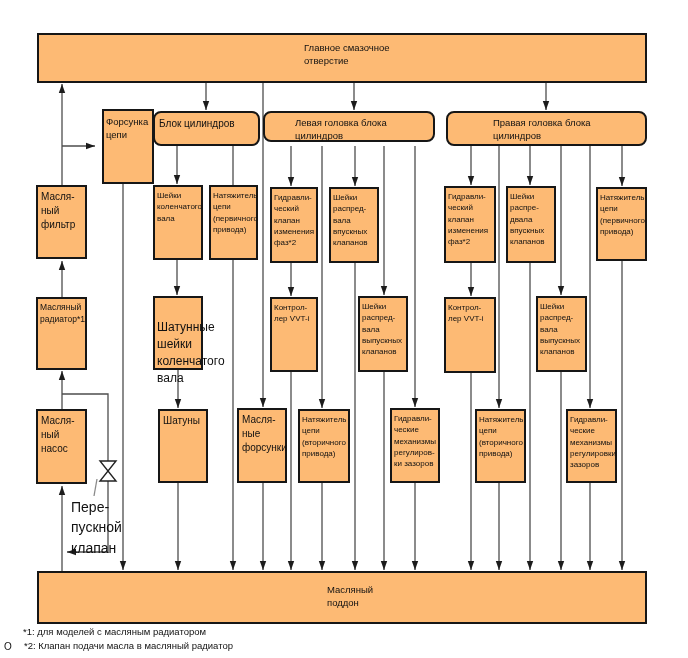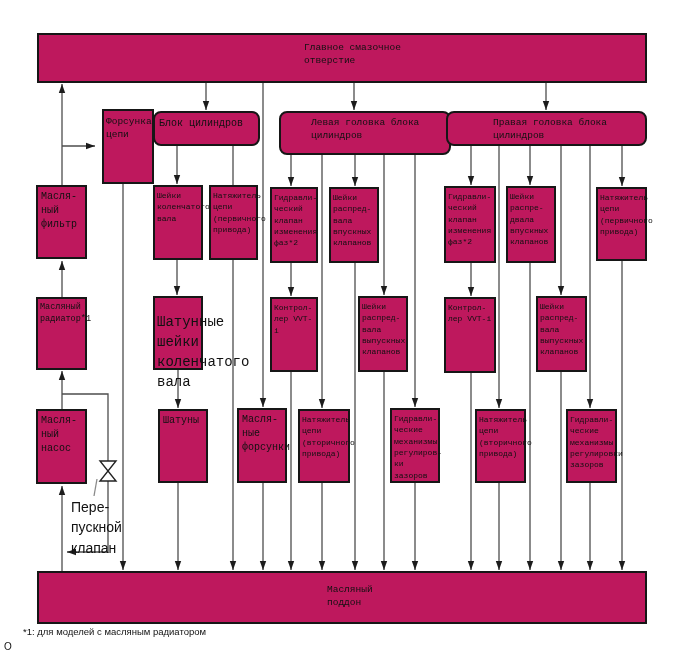--- a/index.html
+++ b/index.html
@@ -1,19 +1,19 @@
 <!DOCTYPE html>
 <html><head>
 <meta charset="utf-8">
 <style>
   html,body{margin:0;padding:0;background:#fff;}
   .canvas{position:relative;width:688px;height:658px;background:#fff;
           font-family:"Liberation Sans",sans-serif;color:#111;overflow:hidden;}
   #edges-svg{position:absolute;left:0;top:0;width:688px;height:658px;}
-  .node{position:absolute;box-sizing:border-box;border:2px solid #161616;background:#be185d;font-family:Liberation Mono, monospace;}
+  .node{position:absolute;box-sizing:border-box;border:2px solid #161616;background:#fdba74;}
   .node.rounded{border-radius:8px;}
   .node-label{white-space:pre-line;line-height:1.42;}
   .free-label{position:absolute;white-space:pre-line;color:#111;line-height:1.45;}
   #relief-label{left:71px;top:497px;font-size:14px;}
   .footnote{font-size:9.5px;line-height:1.1;}
   #footnote-1{left:23px;top:627px;text-align:center;}
   #footnote-2{left:24px;top:641px;}
   #o-marker{left:4px;top:640px;font-size:10px;}
 </style>
 </head>
@@ -127,41 +127,41 @@
 радиатор*1</div>
       </div>
       <div class="node" style="left: 36px; top: 409px; width: 51px; height: 75px;">
         <div class="node-label" style="font-size: 10px; padding-left: 3px; padding-top: 3px;">Масля-
 ный
 насос</div>
       </div>
       <div class="node rounded" style="left: 153px; top: 111px; width: 107px; height: 35px;">
         <div class="node-label" style="font-size: 10px; padding-left: 4px; padding-top: 4px;">Блок цилиндров</div>
       </div>
-      <div class="node rounded" style="left: 279px; top: 111px; width: 172px; height: 44px;">
+      <div class="node rounded" style="left: 263px; top: 111px; width: 172px; height: 31px;">
         <div class="node-label" style="font-size: 9.5px; padding-left: 30px; padding-top: 3px;">Левая головка блока
 цилиндров</div>
       </div>
       <div class="node rounded" style="left: 446px; top: 111px; width: 201px; height: 35px; padding-left: 16px;">
         <div class="node-label" style="font-size: 9.5px; padding-left: 29px; padding-top: 3px;">Правая головка блока
 цилиндров</div>
       </div>
       <div class="node" style="left: 153px; top: 185px; width: 50px; height: 75px;">
         <div class="node-label" style="font-size: 8px; padding-left: 2px; padding-top: 3px;">Шейки
 коленчатого
 вала</div>
       </div>
       <div class="node" style="left: 209px; top: 185px; width: 49px; height: 75px;">
         <div class="node-label" style="font-size: 8px; padding-left: 2px; padding-top: 3px;">Натяжитель
 цепи
 (первичного
 привода)</div>
       </div>
       <div class="node" style="left: 153px; top: 296px; width: 50px; height: 74px;">
-        <div class="node-label" style="font-size: 14px; padding-left: 2px; padding-top: 15px;">Шатунные
+        <div class="node-label" style="font-size: 12px; padding-left: 2px; padding-top: 21px;">Шатунные
 шейки
 коленчатого
 вала</div>
       </div>
       <div class="node" style="left: 158px; top: 409px; width: 50px; height: 74px;">
         <div class="node-label" style="font-size: 10px; padding-left: 3px; padding-top: 3px;">Шатуны</div>
       </div>
       <div class="node" style="left: 237px; top: 408px; width: 50px; height: 75px;">
         <div class="node-label" style="font-size: 10px; padding-left: 3px; padding-top: 3px;">Масля-
 ные
@@ -253,14 +253,15 @@
         <div class="node-label" style="font-size: 9.5px; padding-left: 288px; padding-top: 10px;">Масляный
 поддон</div>
       </div>
     </div>
 
   <div class="free-label" id="relief-label">Пере-
 пускной
 клапан</div>
 
   <div class="free-label footnote" id="footnote-1">*1: для моделей с масляным радиатором</div>
+  <div class="free-label footnote" id="footnote-2">*2: Клапан подачи масла в масляный радиатор</div>
   <div class="free-label" id="o-marker">O</div>
 </div>
 
 </body></html>

